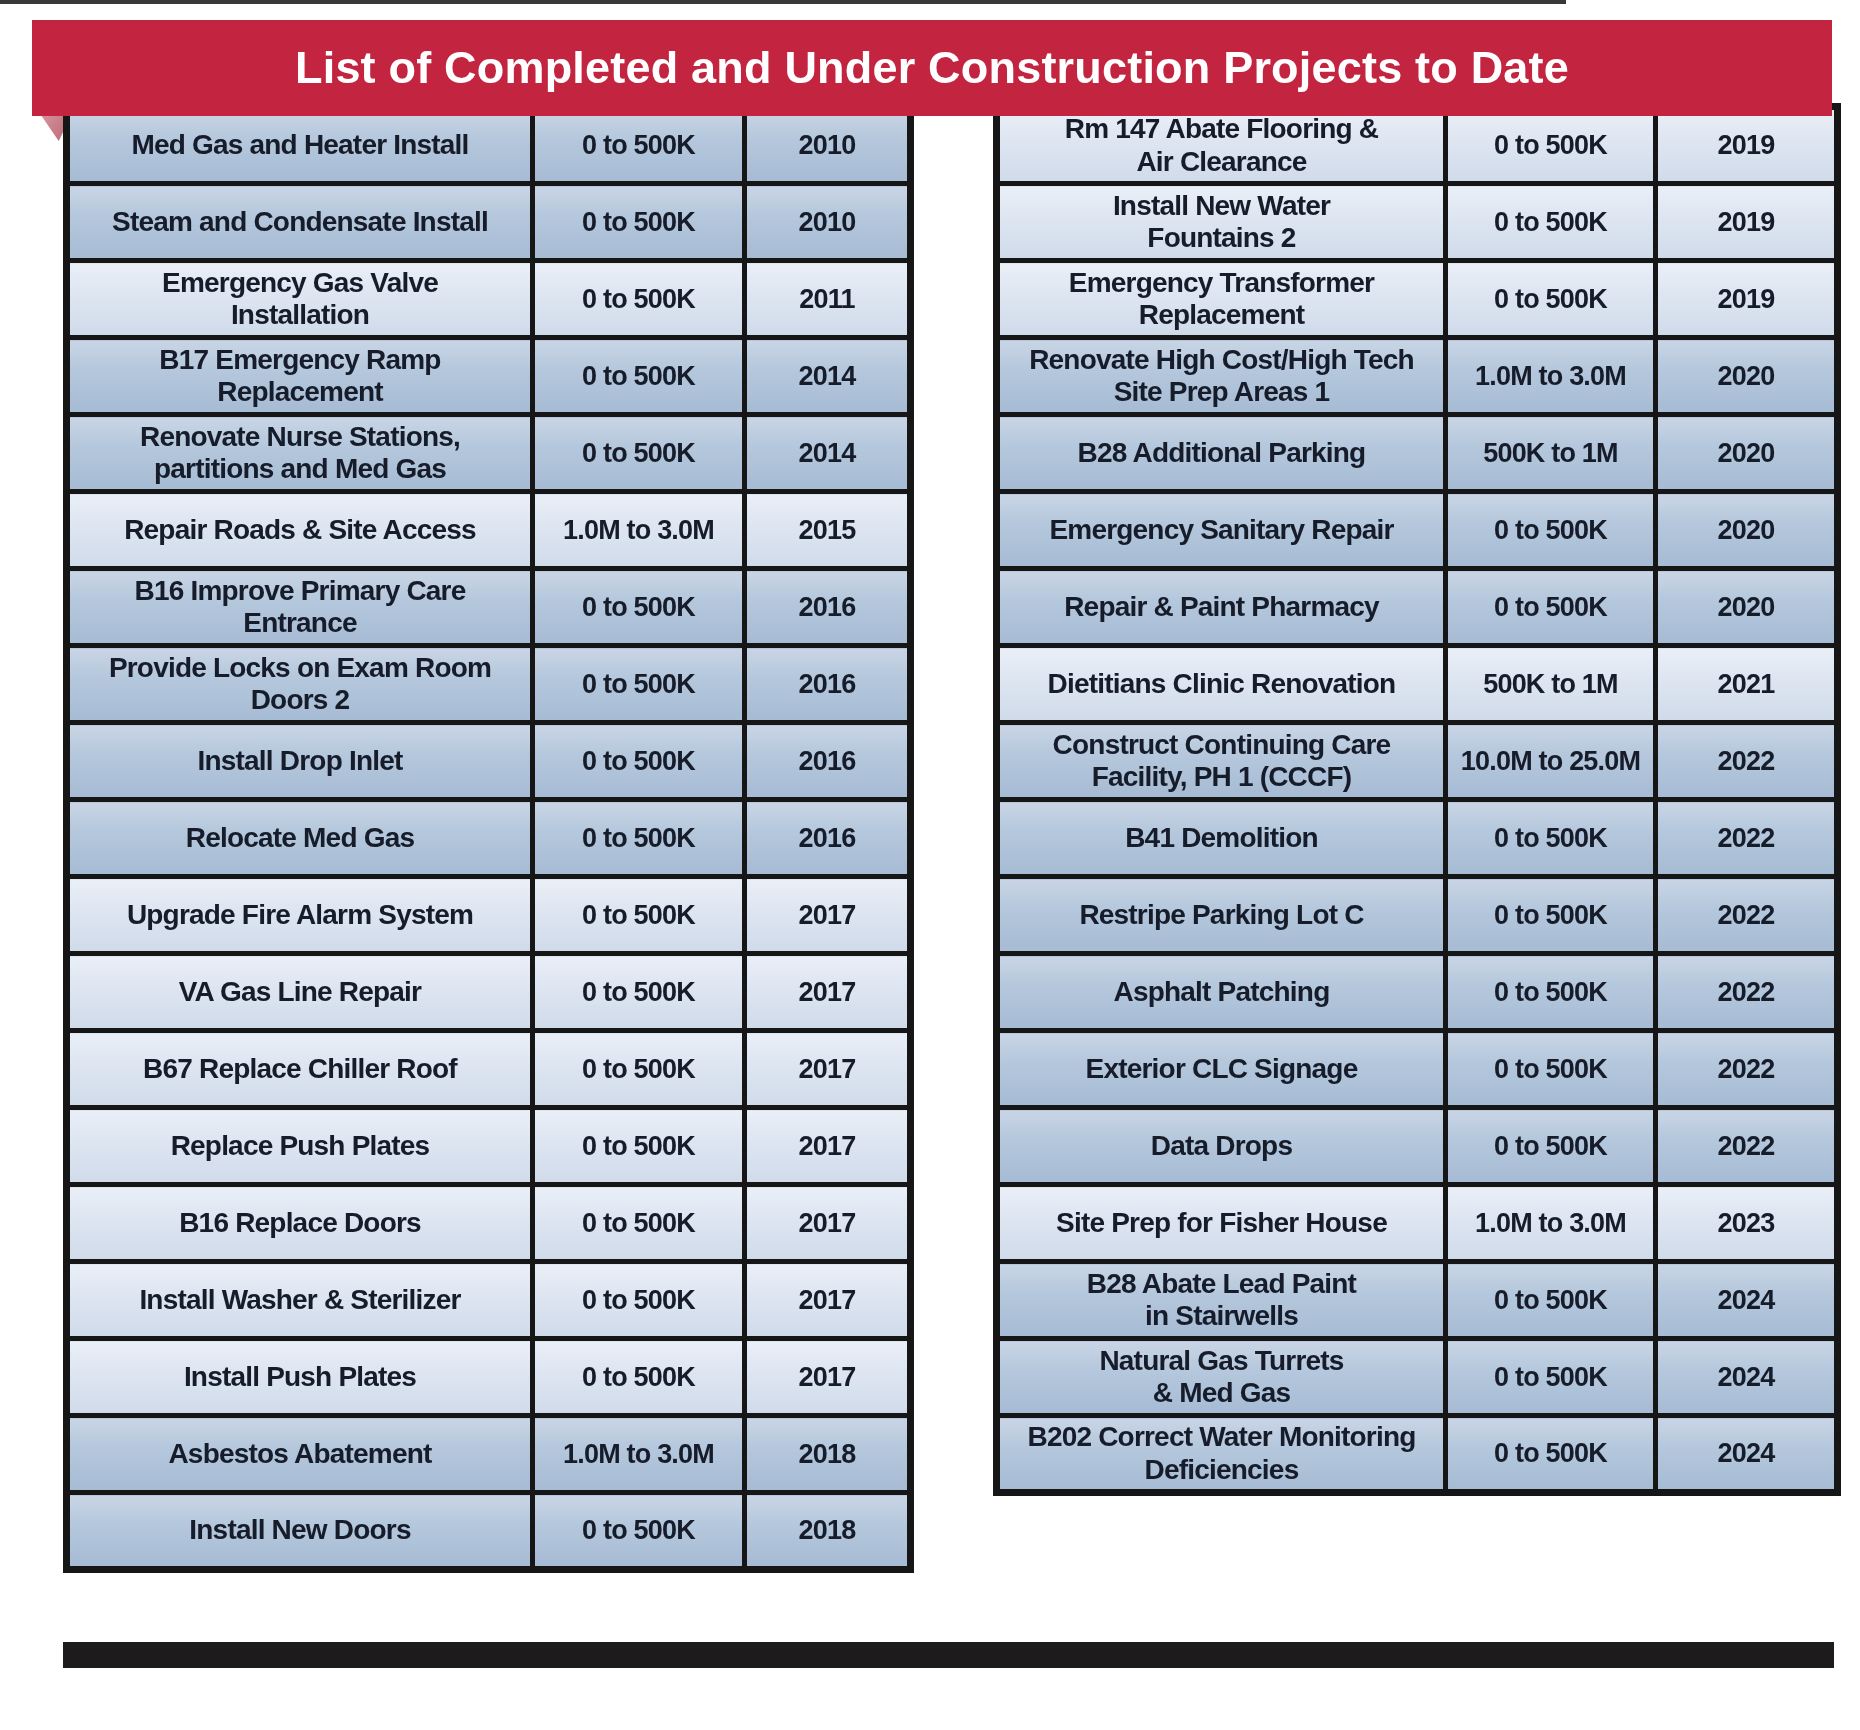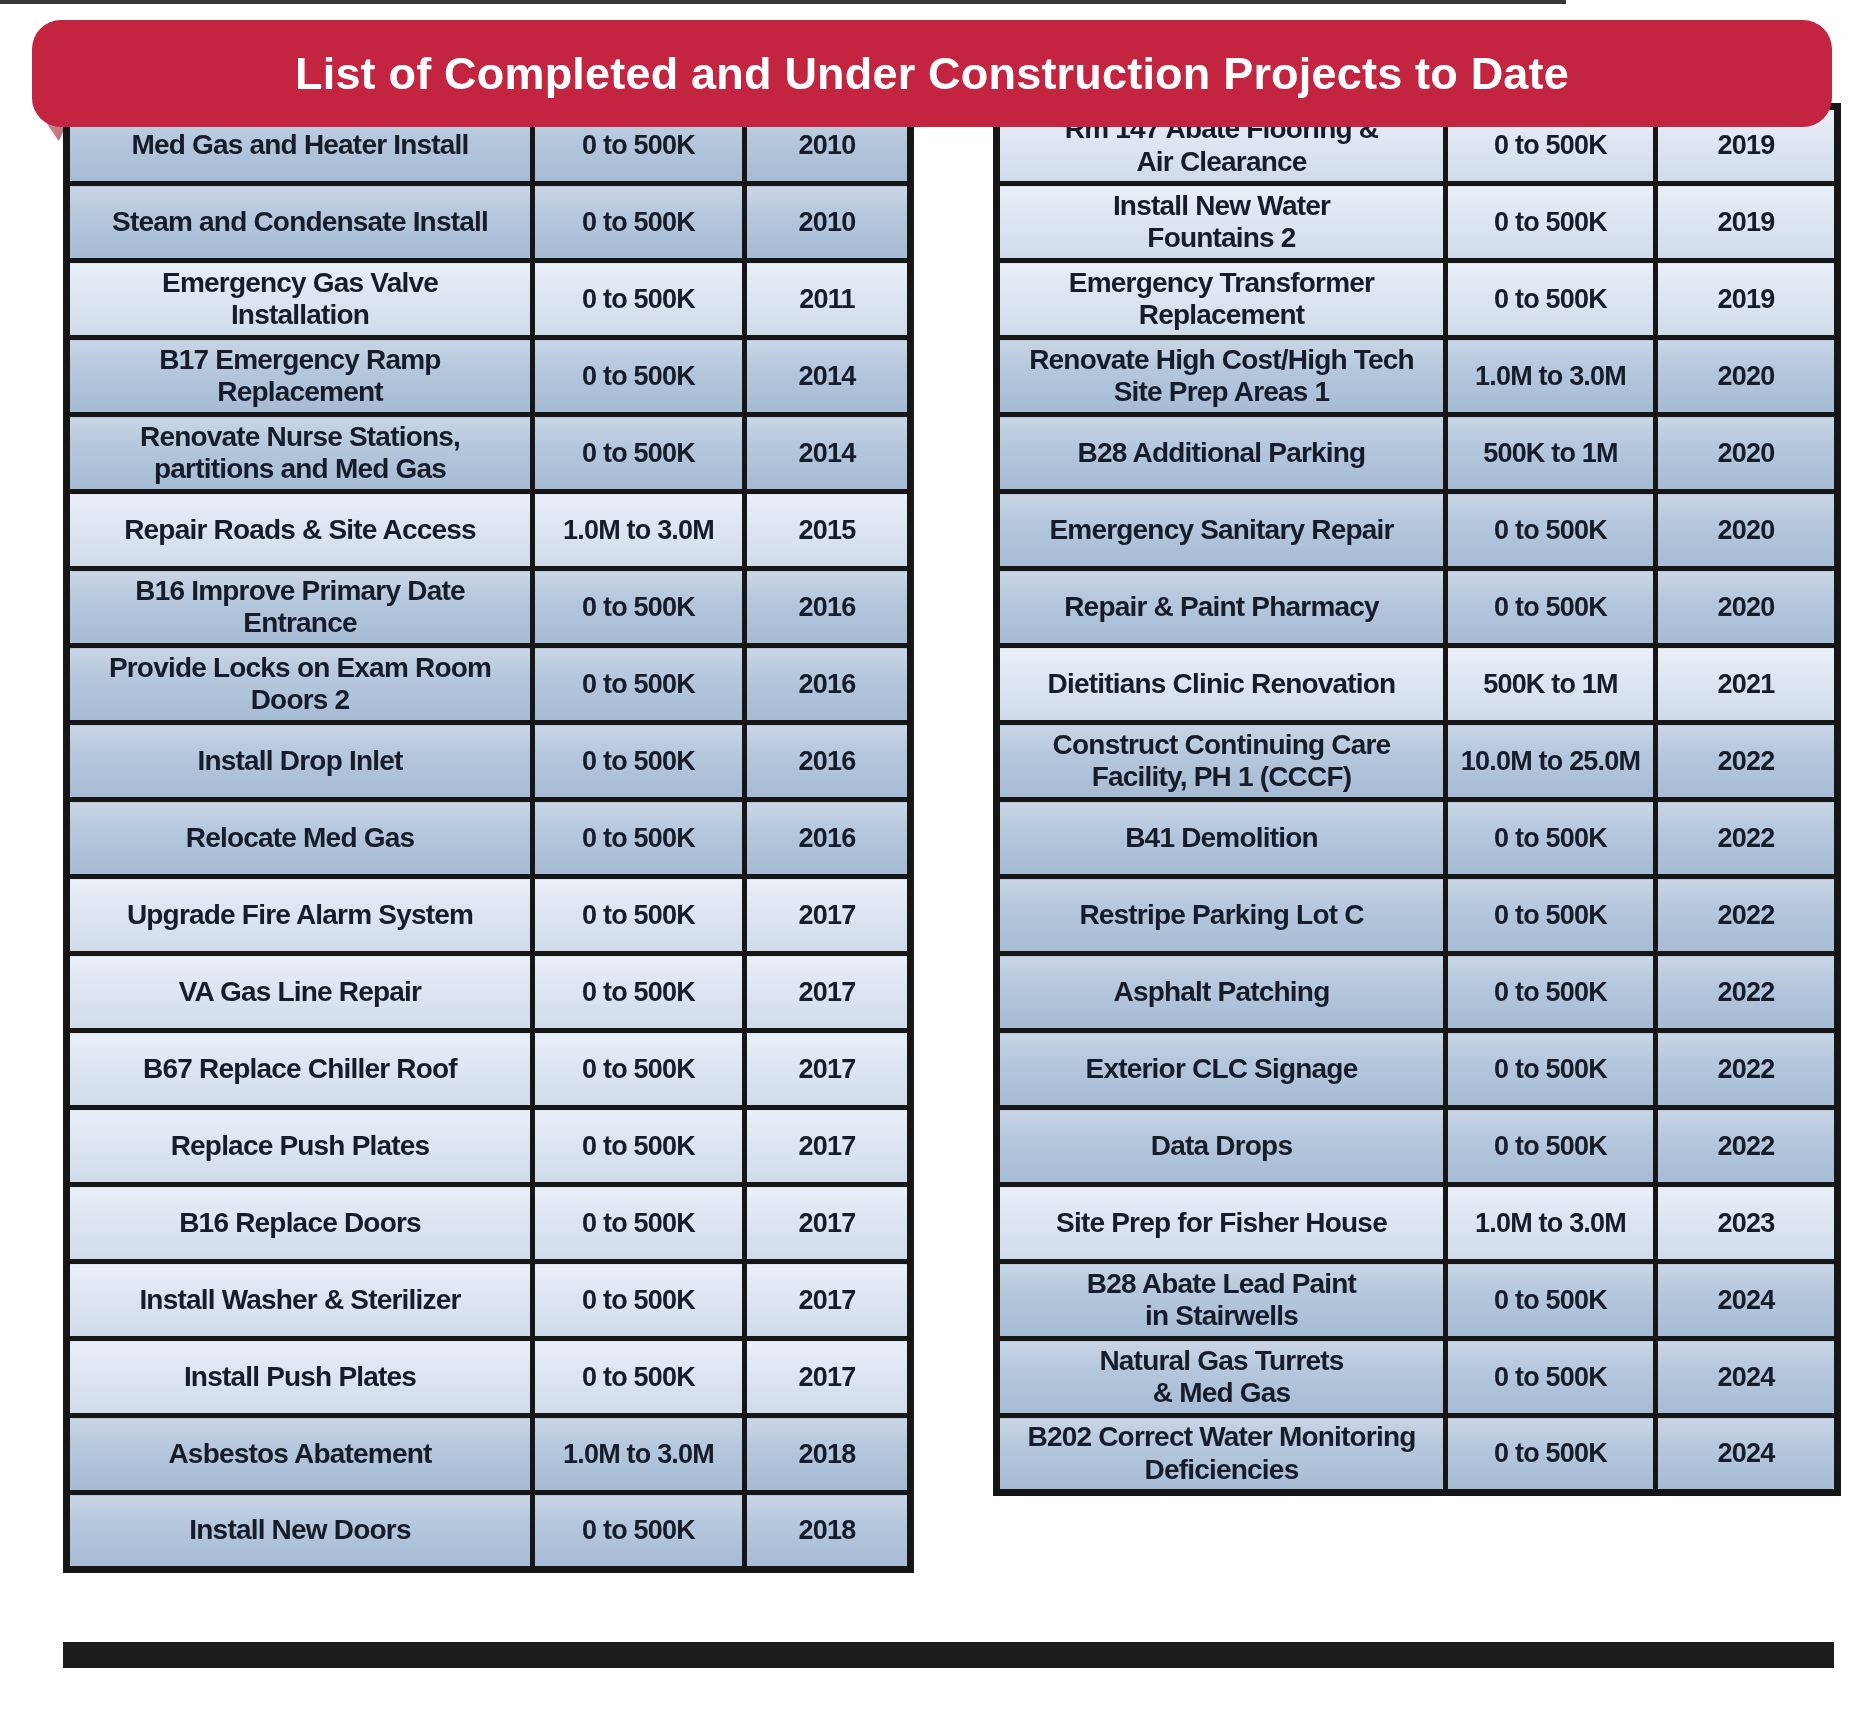--- a/index.html
+++ b/index.html
@@ -17,27 +17,26 @@
   }
   .top-edge {
     position: absolute;
     left: 0; top: 0;
     width: 1566px; height: 4px;
     background: #383838;
   }
   .banner {
     position: absolute;
     left: 32px; top: 20px;
-    width: 1800px; height: 107px;
+    width: 1800px; height: 96px;
     background: #c3243f;
     display: flex;
     align-items: center;
     justify-content: center;
     z-index: 3;
-    border-radius: 29px;
   }
   .banner-title {
     color: #ffffff;
     font-weight: bold;
     font-size: 45px;
     letter-spacing: 0.2px;
     white-space: nowrap;
   }
   .ribbon-fold {
     position: absolute;
@@ -142,21 +141,21 @@
 partitions and Med Gas</td>
           <td class="cost dark">0 to 500K</td>
           <td class="year dark">2014</td>
         </tr>
         <tr>
           <td class="project light">Repair Roads &amp; Site Access</td>
           <td class="cost light">1.0M to 3.0M</td>
           <td class="year light">2015</td>
         </tr>
         <tr>
-          <td class="project dark">B16 Improve Primary Date
+          <td class="project dark">B16 Improve Primary Care
 Entrance</td>
           <td class="cost dark">0 to 500K</td>
           <td class="year dark">2016</td>
         </tr>
         <tr>
           <td class="project dark">Provide Locks on Exam Room
 Doors 2</td>
           <td class="cost dark">0 to 500K</td>
           <td class="year dark">2016</td>
         </tr>

